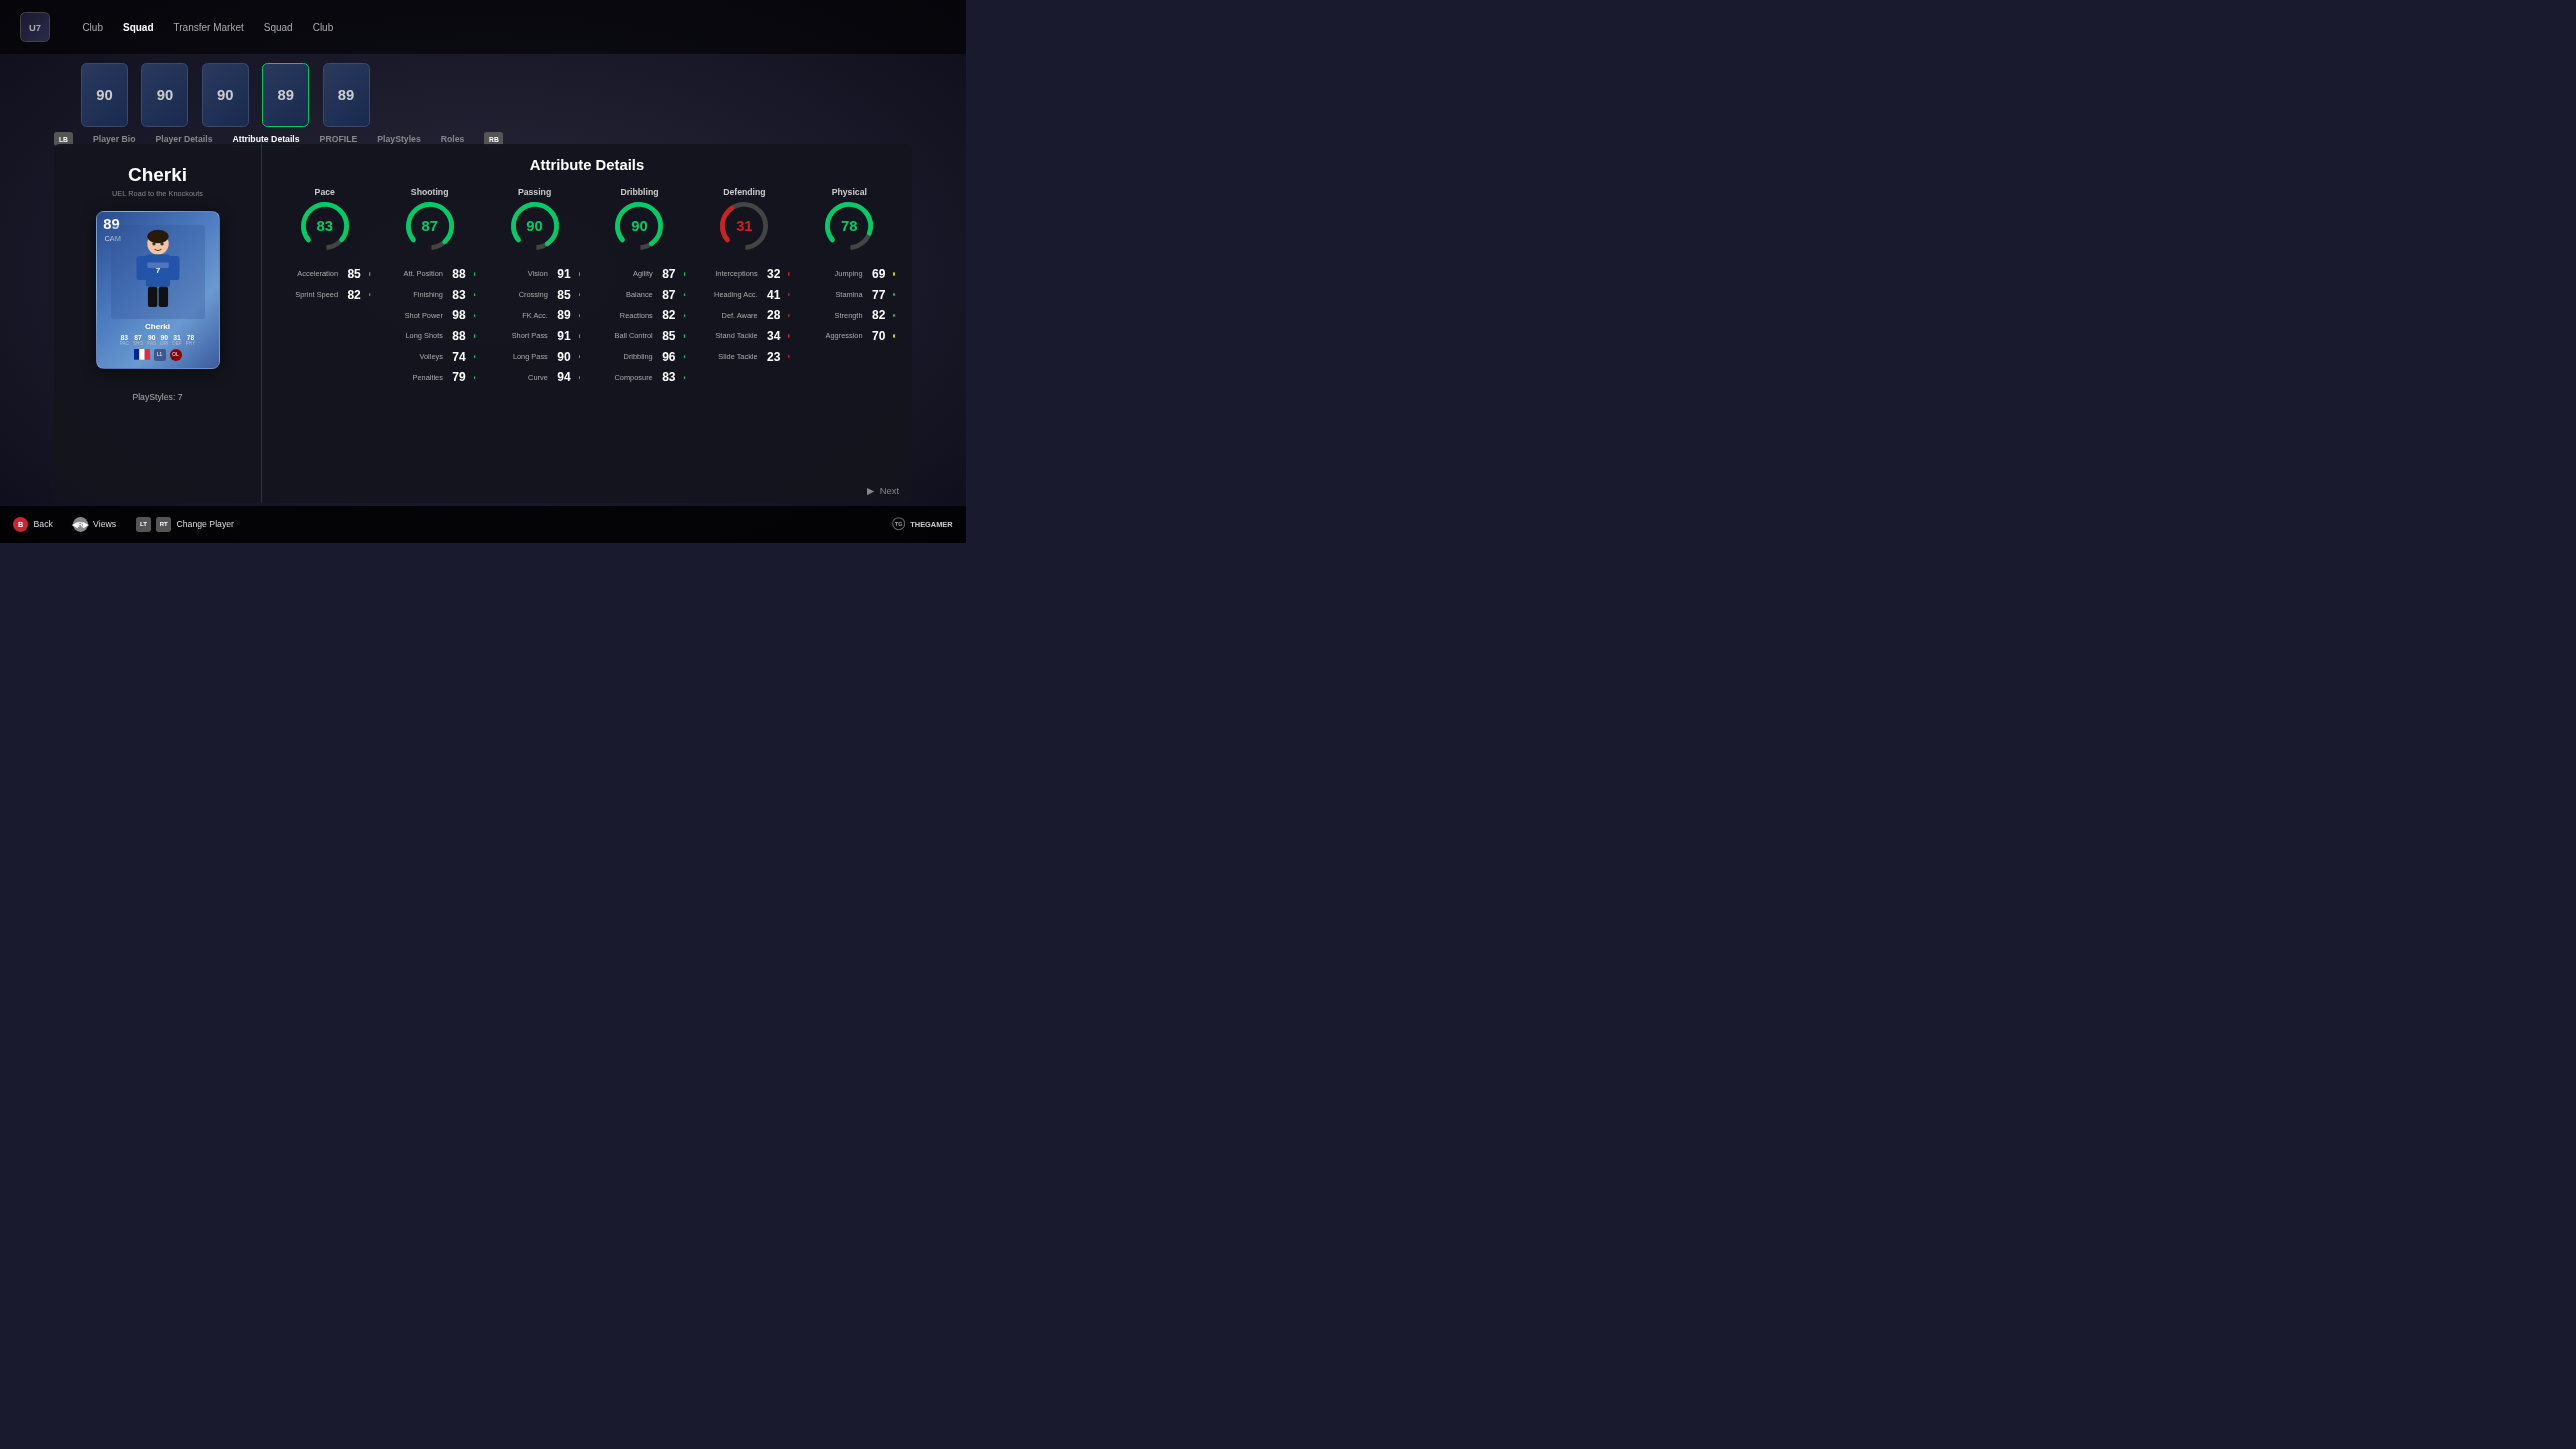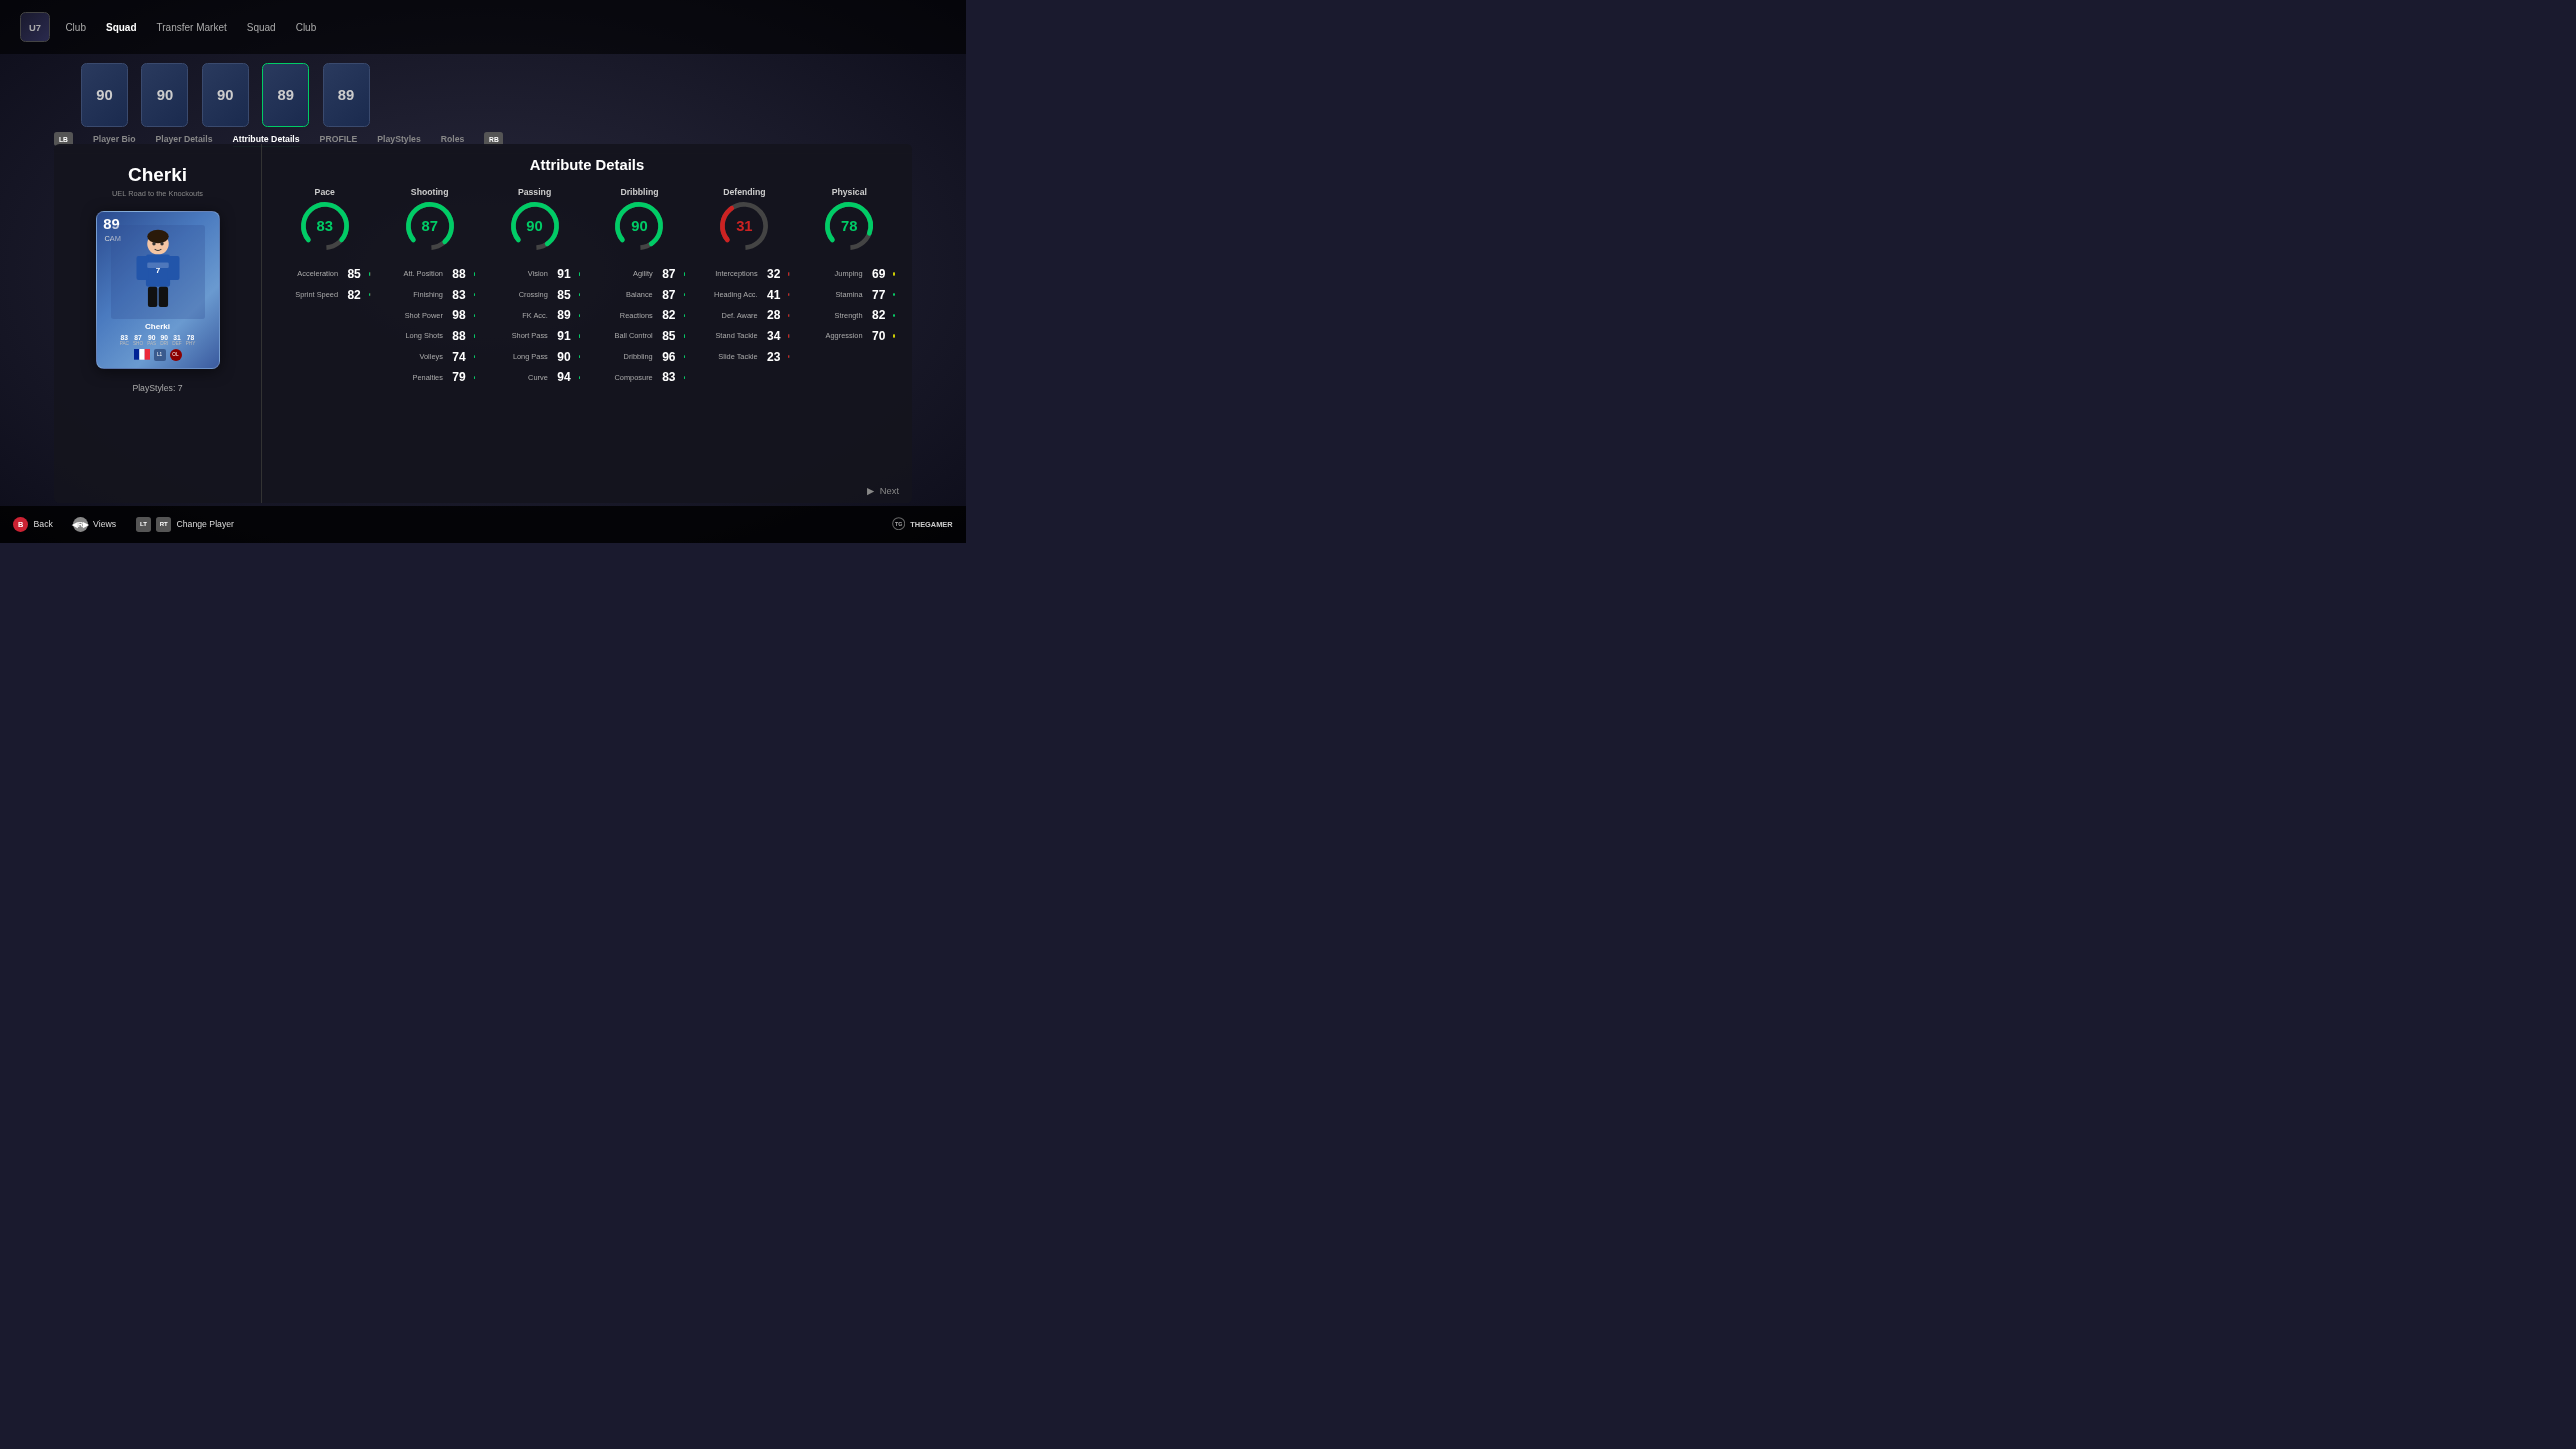--- a/index.html
+++ b/index.html
@@ -25,21 +25,21 @@
     .top-nav {
       position: absolute;
       top: 0;
       left: 0;
       right: 0;
       height: 54px;
       background: rgba(0,0,0,0.6);
       display: flex;
       align-items: center;
       padding: 0 20px;
-      gap: 2px;
+      gap: 19px;
       z-index: 10;
     }
 
     .nav-logo {
       width: 30px;
       height: 30px;
       background: linear-gradient(135deg, #1a1a2e, #2a2a4e);
       border: 1.3px solid #444;
       border-radius: 5.4px;
       display: flex;
@@ -288,21 +288,21 @@
       background: #8b0000;
       border-radius: 50%;
       display: flex;
       align-items: center;
       justify-content: center;
       font-size: 4.7px;
       color: #fff;
     }
 
     .playstyles-label {
-      margin-top: 14px;
+      margin-top: 23px;
       font-size: 8.7px;
       color: #aaa;
     }
 
     
     .right-panel {
       flex: 1;
       padding: 13.4px 17px;
       overflow: hidden;
     }

